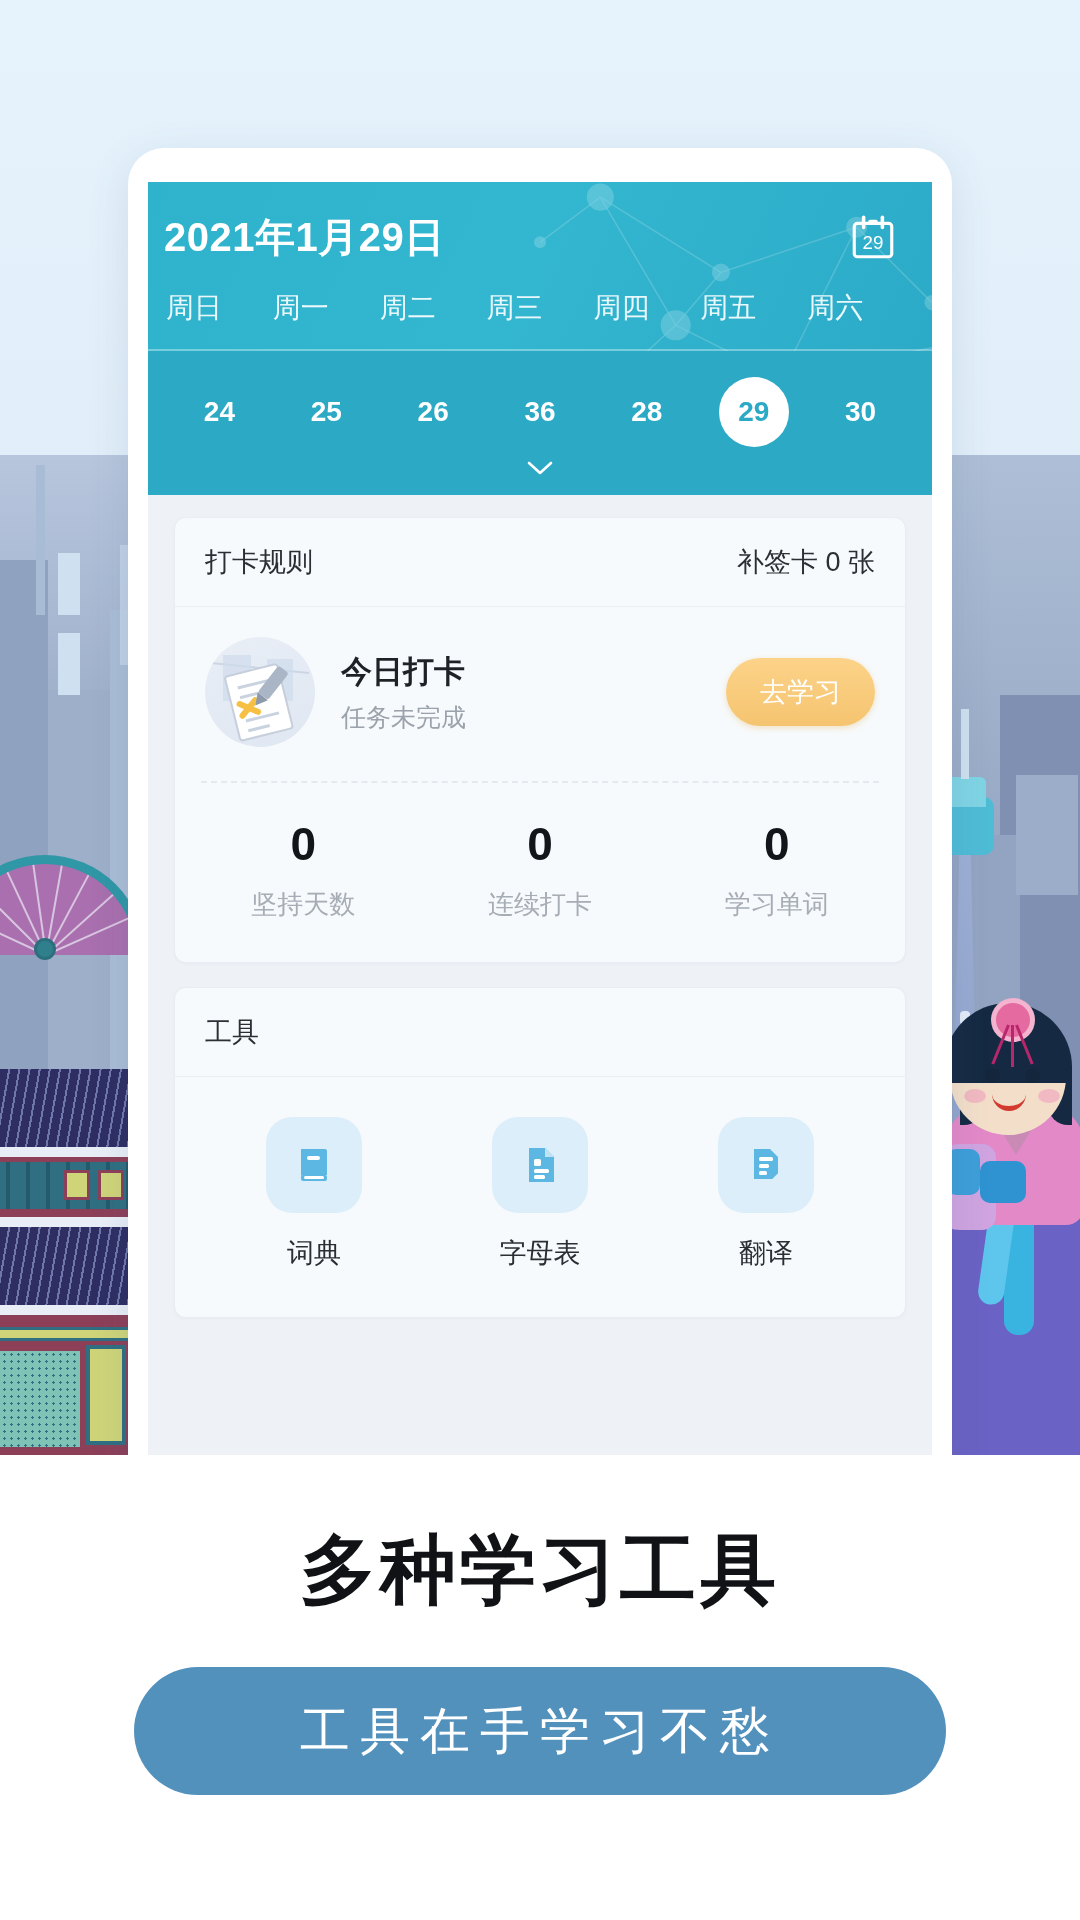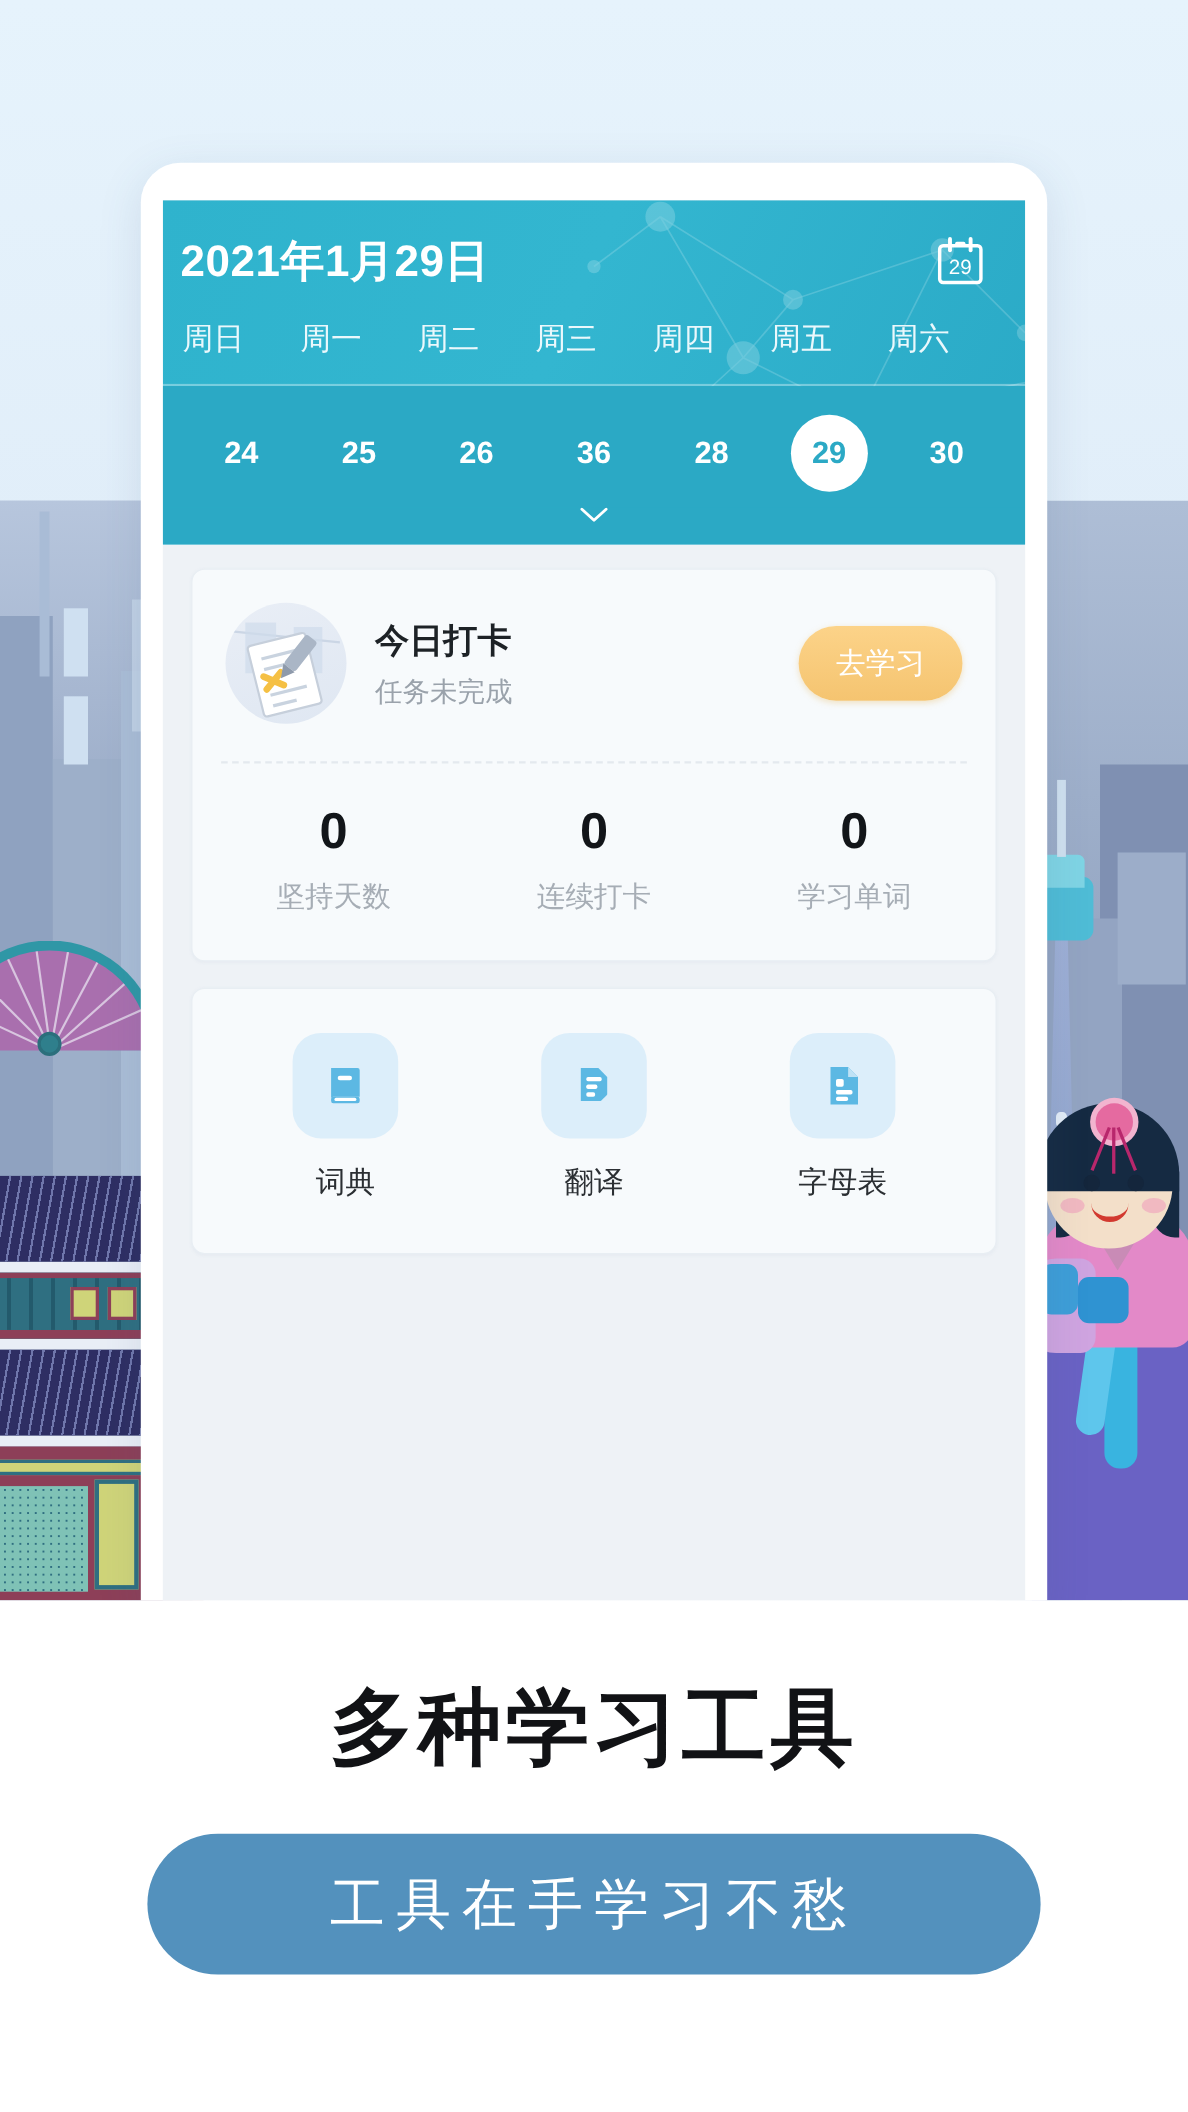--- a/index.html
+++ b/index.html
@@ -359,20 +359,24 @@
         <div class="chev-wrap">
           <svg class="chev" viewBox="0 0 26 14">
             <polyline points="2,2 13,12 24,2" fill="none" stroke="#ffffff" stroke-width="2.6" stroke-linecap="round" stroke-linejoin="round"></polyline>
           </svg>
         </div>
       </div>
 
       <div class="content">
 
         <div class="card">
+          <div class="card-head">
+            <div class="t">打卡规则</div>
+            <div class="r">补签卡 0 张</div>
+          </div>
 
           <div class="checkin">
             <div class="ci-icon">
               <svg viewBox="0 0 110 110" width="110" height="110">
                 <line x1="6" y1="26" x2="104" y2="36" stroke="#cbd6e5" stroke-width="2"></line>
                 <rect x="18" y="18" width="28" height="46" fill="#cfdceb" opacity=".7"></rect>
                 <rect x="62" y="22" width="26" height="42" fill="#cfdceb" opacity=".7"></rect>
                 <g transform="rotate(-14 55 62)">
                   <rect x="26" y="32" width="54" height="66" rx="3" fill="#ffffff" stroke="#c6cfdb" stroke-width="2"></rect>
                   <line x1="36" y1="46" x2="70" y2="46" stroke="#c9d3df" stroke-width="3"></line>
@@ -406,60 +410,61 @@
               <div class="l">连续打卡</div>
             </div>
             <div class="stat">
               <div class="n">0</div>
               <div class="l">学习单词</div>
             </div>
           </div>
         </div>
 
         <div class="card">
+          <div class="tools-head">工具</div>
           <div class="tools">
 
             <div class="tool">
               <div class="tool-ico">
                 <svg viewBox="0 0 48 48" width="48" height="48">
                   <path d="M11 8h24a2 2 0 0 1 2 2v24H13a2 2 0 0 0-2 2V8z" fill="#5cb8e3"></path>
                   <rect x="11" y="34" width="26" height="6" rx="2" fill="#5cb8e3"></rect>
                   <rect x="17" y="15" width="13" height="4" rx="2" fill="#ffffff"></rect>
                   <rect x="14" y="35" width="20" height="3" rx="1.5" fill="#ffffff"></rect>
                 </svg>
               </div>
               <div class="tool-lbl">词典</div>
+            </div>
+
+            <div class="tool">
+              <div class="tool-ico">
+                <svg viewBox="0 0 48 48" width="48" height="48">
+                  <path d="M13 7h16l9 9v25H13z" fill="#5cb8e3"></path>
+                  <path d="M29 7l9 9h-9z" fill="#bfe2f5"></path>
+                  <rect x="18" y="18" width="7" height="7" rx="1.6" fill="#ffffff"></rect>
+                  <rect x="18" y="28" width="15" height="4" rx="1.6" fill="#ffffff"></rect>
+                  <rect x="18" y="34" width="11" height="4" rx="1.6" fill="#ffffff"></rect>
+                </svg>
+              </div>
+              <div class="tool-lbl">字母表</div>
             </div>
 
             <div class="tool">
               <div class="tool-ico">
                 <svg viewBox="0 0 48 48" width="48" height="48">
                   <path d="M12 8h16l8 8v16l-6 6H12z" fill="#5cb8e3"></path>
                   <path d="M30 32h6l-6 6z" fill="#5cb8e3"></path>
                   <rect x="17" y="16" width="14" height="4" rx="1.6" fill="#ffffff"></rect>
                   <rect x="17" y="23" width="10" height="4" rx="1.6" fill="#ffffff"></rect>
                   <rect x="17" y="30" width="8" height="4" rx="1.6" fill="#ffffff"></rect>
                 </svg>
               </div>
               <div class="tool-lbl">翻译</div>
             </div>
 
-            <div class="tool">
-              <div class="tool-ico">
-                <svg viewBox="0 0 48 48" width="48" height="48">
-                  <path d="M13 7h16l9 9v25H13z" fill="#5cb8e3"></path>
-                  <path d="M29 7l9 9h-9z" fill="#bfe2f5"></path>
-                  <rect x="18" y="18" width="7" height="7" rx="1.6" fill="#ffffff"></rect>
-                  <rect x="18" y="28" width="15" height="4" rx="1.6" fill="#ffffff"></rect>
-                  <rect x="18" y="34" width="11" height="4" rx="1.6" fill="#ffffff"></rect>
-                </svg>
-              </div>
-              <div class="tool-lbl">字母表</div>
-            </div>
-
           </div>
         </div>
 
       </div>
     </div>
   </div>
 </div>
 
 <div class="bottom">
   <div class="headline">多种学习工具</div>

